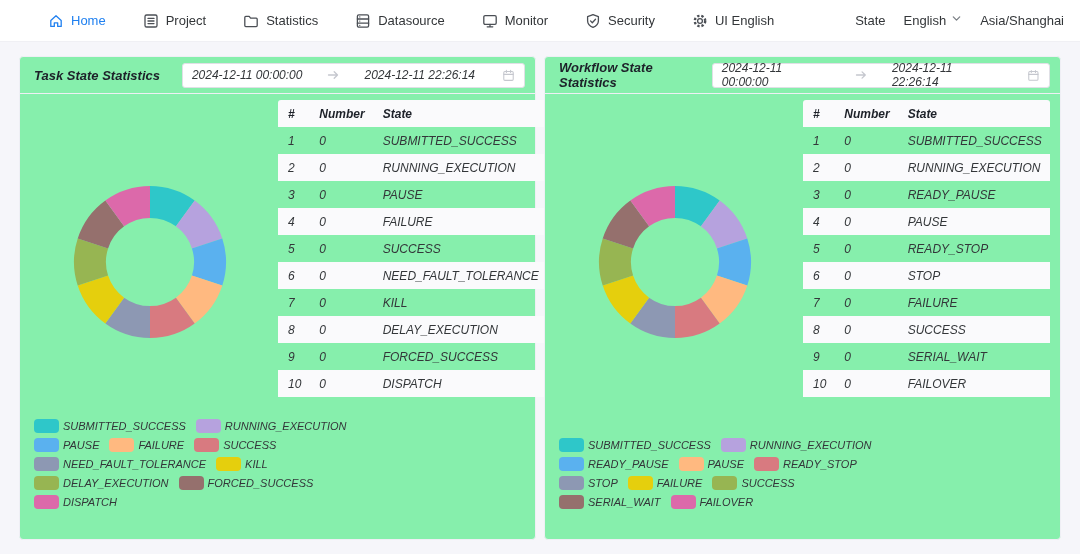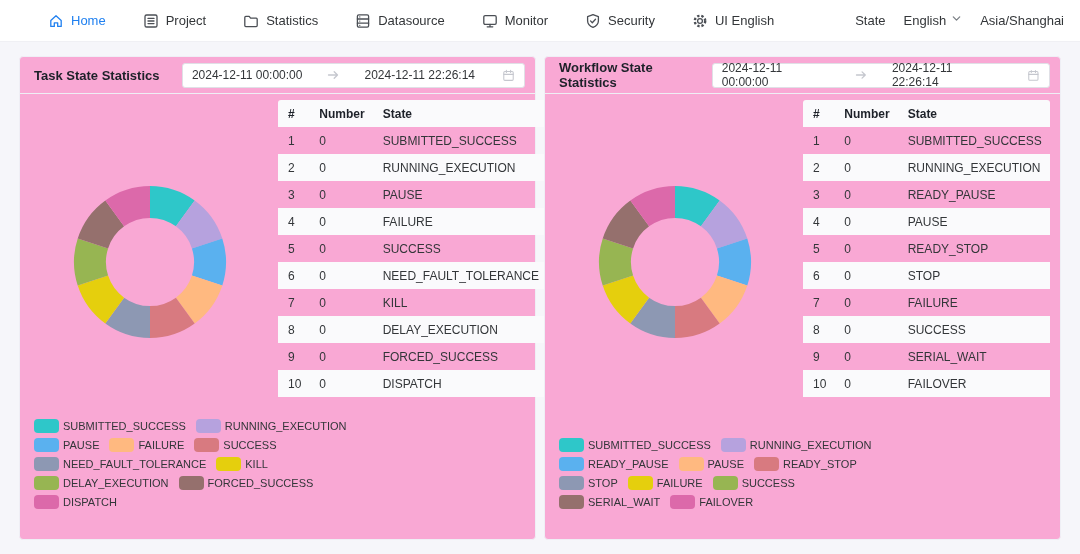--- a/index.html
+++ b/index.html
@@ -16,22 +16,22 @@
   .nav-item .ic { display:flex; width:16px; height:16px; color:#4b4f55; }
   .nav-item.active { color:#2080f0; }
   .nav-item.active .ic { color:#2080f0; }
   .topbar-right { margin-left:auto; display:flex; align-items:center; gap:18px; font-size:13px; }
   .combo { display:flex; gap:5px; cursor:pointer; }
   .chev { display:flex; width:11px; height:11px; color:#7a7f85; }
   .ic svg, .chev svg { width:100%; height:100%; }
 
   
   .main { display:flex; gap:8px; padding:14px 19px 0; }
-  .card { flex:1 1 0; height:484px; background:#f9a8d4; border:1px solid #efeff5;
-          border-radius:4px; position:relative; }
+  .card { flex:1 1 0; height:484px; background:#86efac; border:1px solid #efeff5;
+          border-radius:4px; position:relative;font-style:italic; }
   .card-header { display:flex; align-items:center; justify-content:space-between;
                  padding:7px 10px 7px 14px; border-bottom:1px solid #efeff5; height:37px; }
   .card-title { font-size:13px; font-weight:700; color:#1d2129; }
   .range-picker { display:flex; align-items:center; border:1px solid #e0e0e6; border-radius:3px;
                   background:#fff; height:25px; padding:0 9px; font-size:12px; color:#333639;
                   gap:25px; cursor:pointer; }
   .range-arrow { display:flex; width:12px; height:12px; color:#c5c7ce; }
   .cal-ic { display:flex; width:13px; height:13px; color:#c5c7ce; margin-left:2px; }
   .range-arrow svg, .cal-ic svg { width:100%; height:100%; }
 

